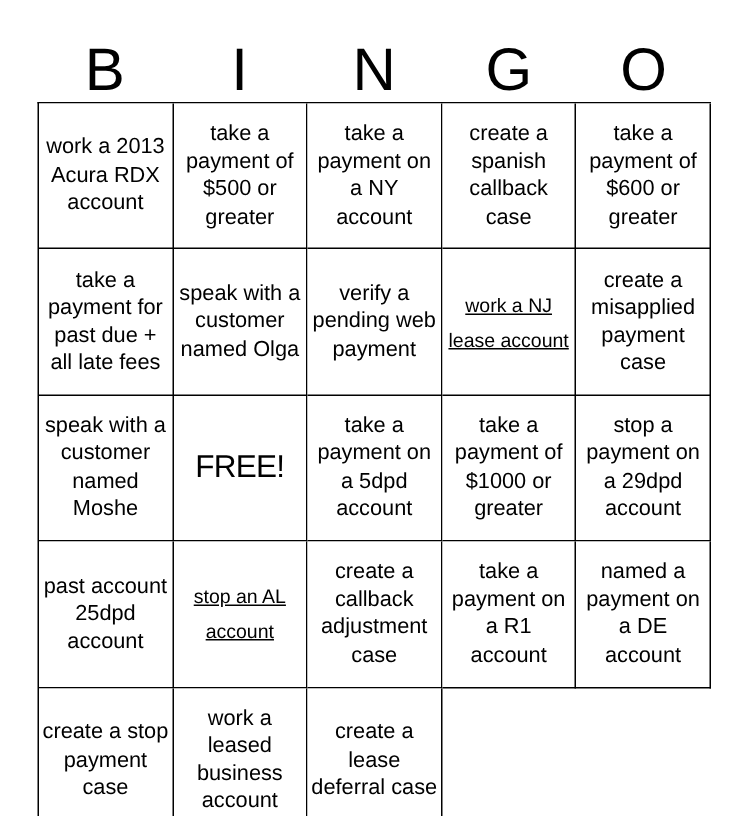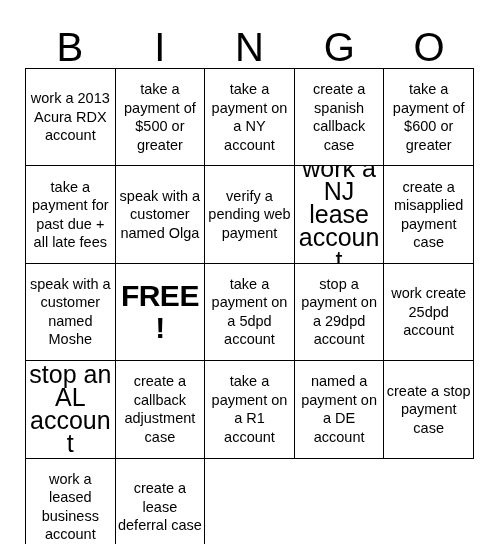--- a/index.html
+++ b/index.html
@@ -76,28 +76,28 @@
     width: 100%;
     font-size: 14.5px;
     line-height: 18.5px;
     font-weight: 400;
     word-wrap: break-word;
     white-space: pre-line;
   }
 
   
   .cell.size-large .cell-text {
-    font-size: 25px;
+    font-size: 13px;
     line-height: 23px;
+    text-decoration: underline;
   }
   .cell.size-free .cell-text {
-    font-size: 30px;
+    font-size: 21px;
     line-height: 32px;
     letter-spacing: -0.5px;
-    font-weight: bold;
   }
 </style>
 </head>
 <body>
 
 <div id="card">
 
   <div id="header-row">
     <div class="header-letter">B</div>
     <div class="header-letter">I</div>
@@ -140,24 +140,27 @@
       <div class="cell">
         <span class="cell-text">speak with a customer named Moshe</span>
       </div>
       <div class="cell size-free">
         <span class="cell-text">FREE!</span>
       </div>
       <div class="cell">
         <span class="cell-text">take a payment on a 5dpd account</span>
       </div>
       <div class="cell">
+        <span class="cell-text">take a payment of $1000 or greater</span>
+      </div>
+      <div class="cell">
         <span class="cell-text">stop a payment on a 29dpd account</span>
       </div>
       <div class="cell">
-        <span class="cell-text">work create 25dpd account</span>
+        <span class="cell-text">past account 25dpd account</span>
       </div>
       <div class="cell size-large">
         <span class="cell-text">stop an AL account</span>
       </div>
       <div class="cell">
         <span class="cell-text">create a callback adjustment case</span>
       </div>
       <div class="cell">
         <span class="cell-text">take a payment on a R1 account</span>
       </div>

